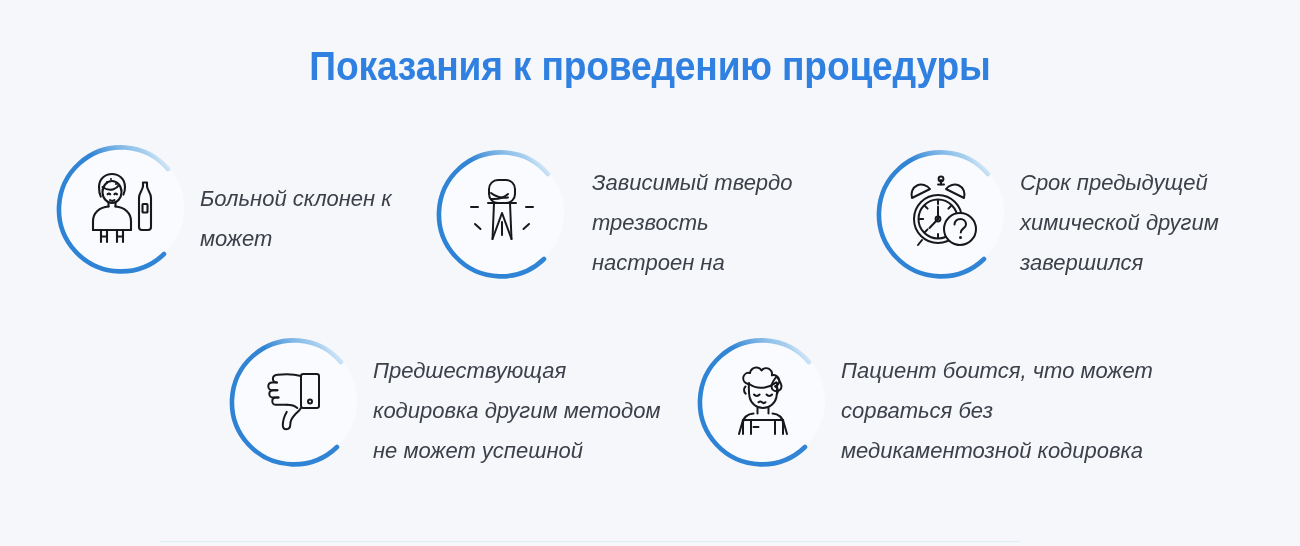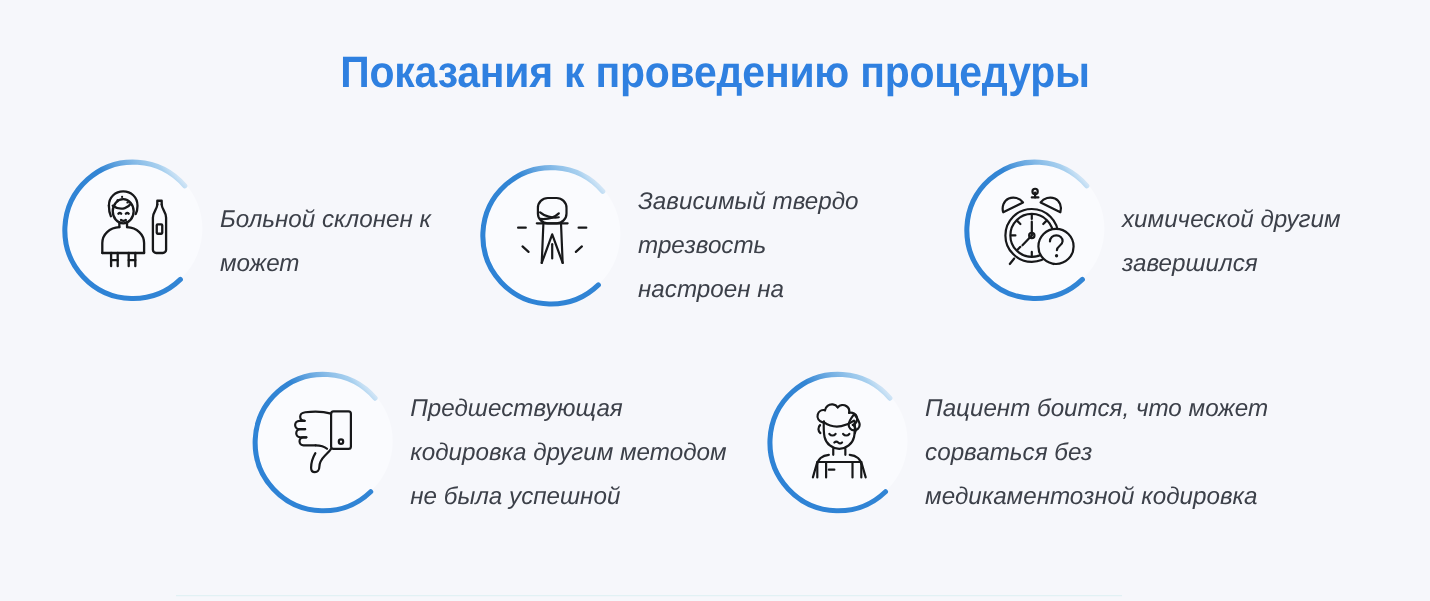--- a/index.html
+++ b/index.html
@@ -51,21 +51,21 @@
     font-size:22px;
     line-height:40px;
     color:#3c4049;
     padding-top:21px;
     margin-left:12px;
   }
   .card-text span{display:block;white-space:nowrap;}
 
   
   #card-1{left:56px;  top:142px;}
-  #card-2{left:436px; top:142px;}
+  #card-2{left:436px; top:142px;gap:12px;}
   #card-3{left:876px; top:142px;}
   
   #card-4{left:229px; top:330px;}
   #card-5{left:697px; top:330px;}
 
   #card-1 .card-text{width:240px;}
   #card-2 .card-text{width:230px;}
   #card-3 .card-text{width:260px;}
   #card-4 .card-text{width:340px;}
   #card-5 .card-text{width:360px;}
@@ -230,20 +230,21 @@
           <path d="M22 67l-4 5"></path>
           <path d="M54 67l4 5"></path>
 
           <circle cx="60" cy="56" r="16" fill="#fafbfe"></circle>
           <path d="M54.5 51.5c0-3.2 2.6-5.6 5.8-5.6s5.7 2.4 5.7 5.5c0 3.8-5.2 4.2-5.2 8"></path>
           <circle cx="60.5" cy="64.5" r="1.5" fill="#17181a" stroke="none"></circle>
         </svg>
       </div>
     </div>
     <div class="card-text">
+      <span>Срок предыдущей</span>
       <span>химической другим</span>
       <span>завершился</span>
     </div>
   </div>
 
   <div class="card" id="card-4">
     <div class="ring-wrap">
       <svg class="ring" viewBox="0 0 132 132">
         <defs>
           <linearGradient id="g4" x1="0%" y1="100%" x2="100%" y2="0%">
@@ -268,21 +269,21 @@
           <path d="M21.5 31.6h-2.6c-2.1 0-3.6 1.6-3.6 3.6s1.6 3.6 3.6 3.6h11"></path>
 
           <path d="M29.9 38.8c4.8 0 8.2 1.2 10.4 3.2"></path>
           <path d="M44 42c-1.3 2.3-3.4 4-5.7 6.3-3 3-5 6.5-5 10.3 0 2.9-1.8 4.6-4 4.6-2.1 0-3.5-1.5-3.5-4 0-4.8 1.4-9 3.9-13.3"></path>
         </svg>
       </div>
     </div>
     <div class="card-text">
       <span>Предшествующая</span>
       <span>кодировка другим методом</span>
-      <span>не была успешной</span>
+      <span>не может успешной</span>
     </div>
   </div>
 
   <div class="card" id="card-5">
     <div class="ring-wrap">
       <svg class="ring" viewBox="0 0 132 132">
         <defs>
           <linearGradient id="g5" x1="0%" y1="100%" x2="100%" y2="0%">
             <stop offset="0%" stop-color="#2d82d6" stop-opacity="1"></stop>
             <stop offset="62%" stop-color="#3285d4" stop-opacity="1"></stop>

